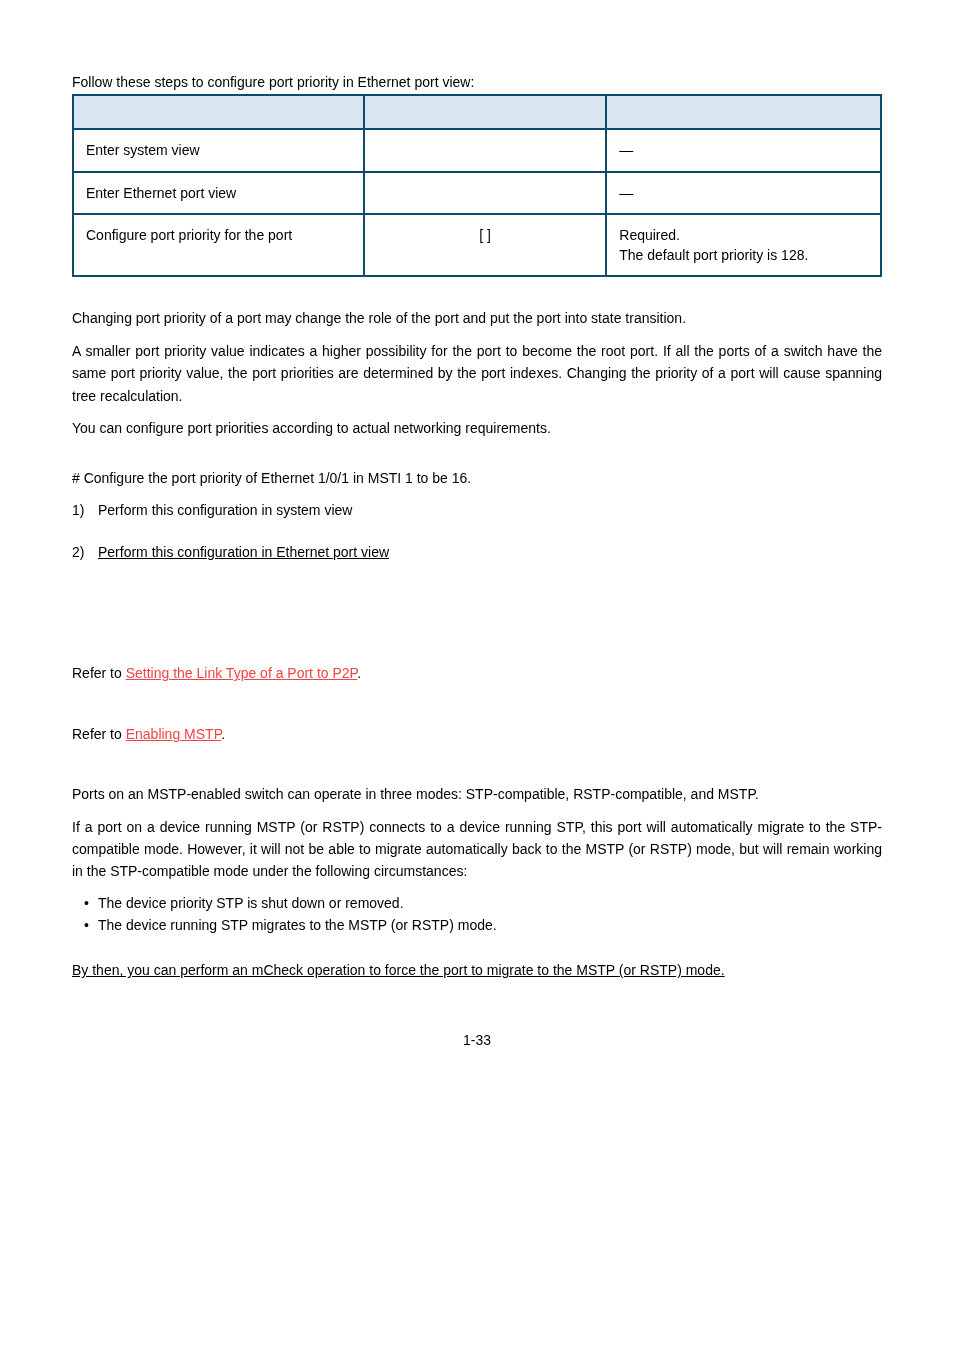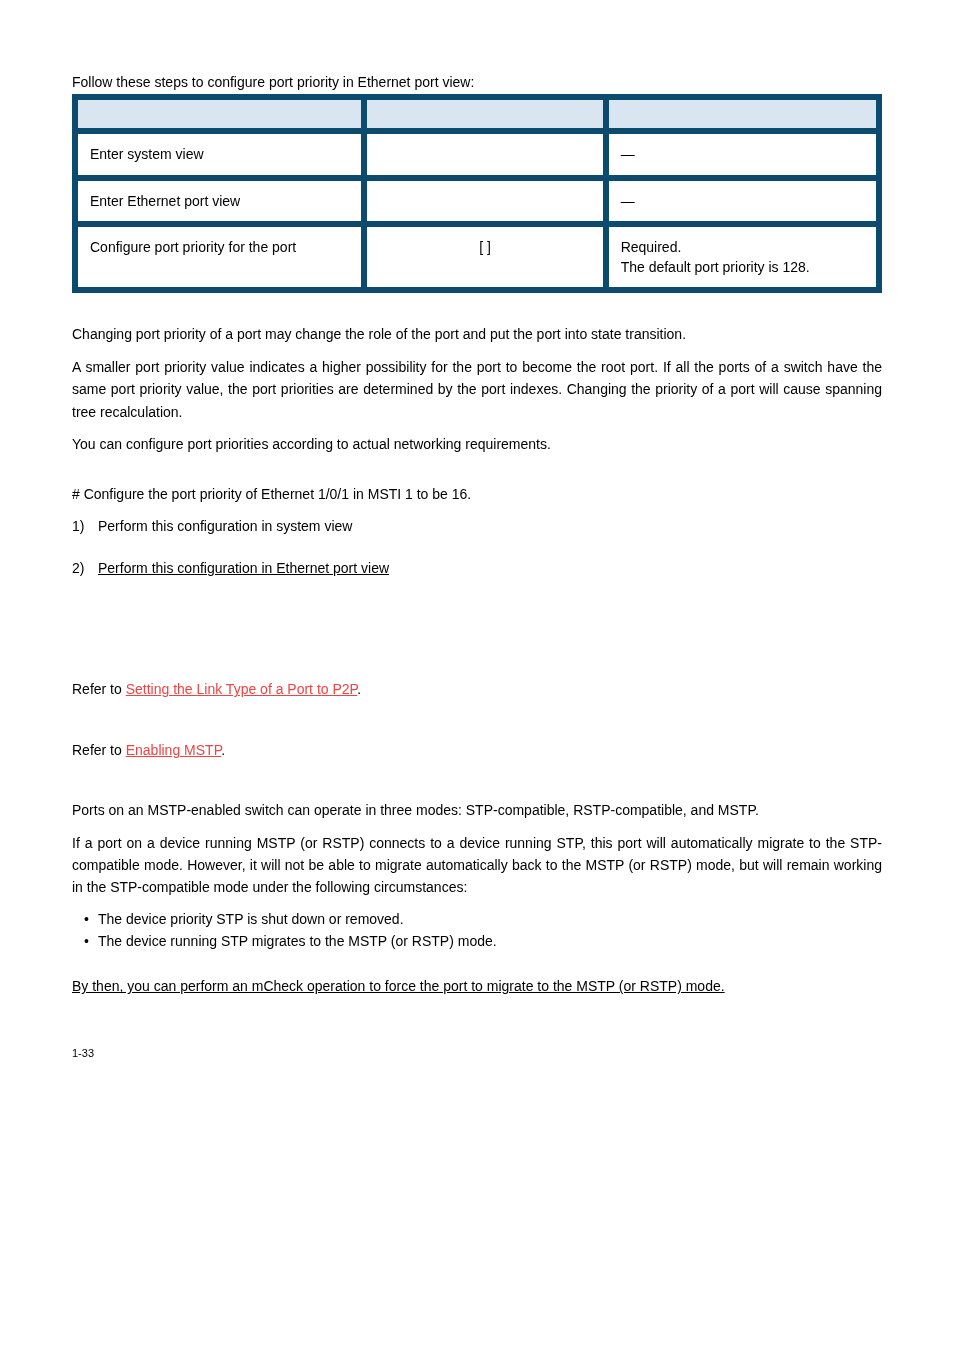--- a/index.html
+++ b/index.html
@@ -13,21 +13,21 @@
     width: 954px;
     line-height: 1.45;
   }
   .intro-line { margin-bottom: 2px; }
   table {
     border-collapse: collapse;
     width: 100%;
     margin-bottom: 30px;
   }
   th, td {
-    border: 6px solid #0c4a6e;
+    border: 2px solid #0c4a6e;
     padding: 10px 12px;
     text-align: left;
     vertical-align: top;
     font-size: 14px;
   }
   th {
     background: #d9e6f2;
     font-weight: normal;
     height: 34px;
   }
@@ -54,22 +54,22 @@
     padding-left: 26px;
     text-indent: -14px;
   }
   .bullet-item::before {
     content: "•";
     display: inline-block;
     width: 14px;
     text-indent: 0;
   }
   .page-num {
-    text-align: left;
-    font-size: 11px;
+    text-align: center;
+    font-size: 14px;
     margin-top: 48px;
   }
   .justify { text-align: justify; }
   .space-above { margin-top: 24px; text-decoration: underline; }
 </style>
 </head>
 <body>
 
 <div class="intro-line">Follow these steps to configure port priority in Ethernet port view:</div>
 

